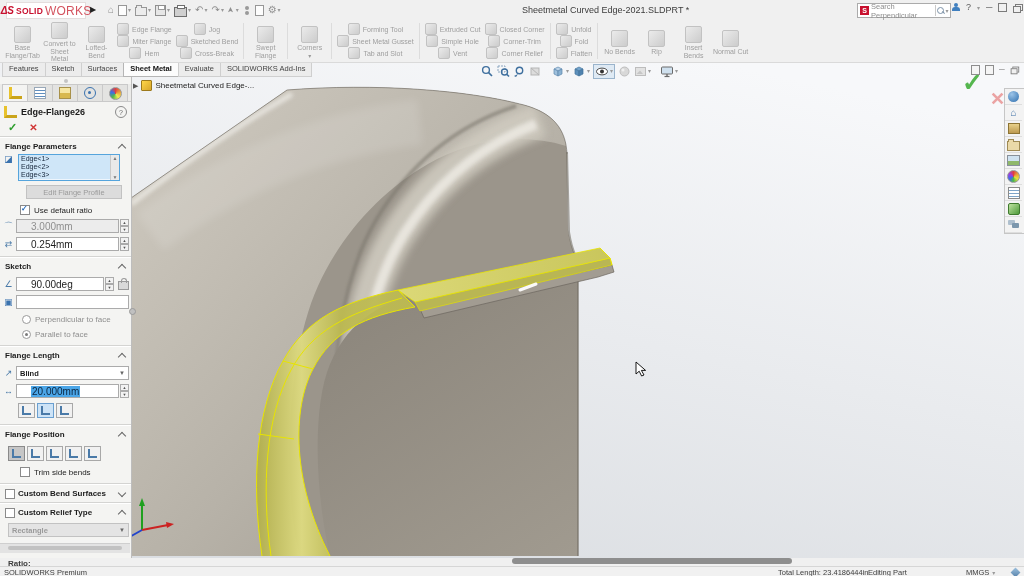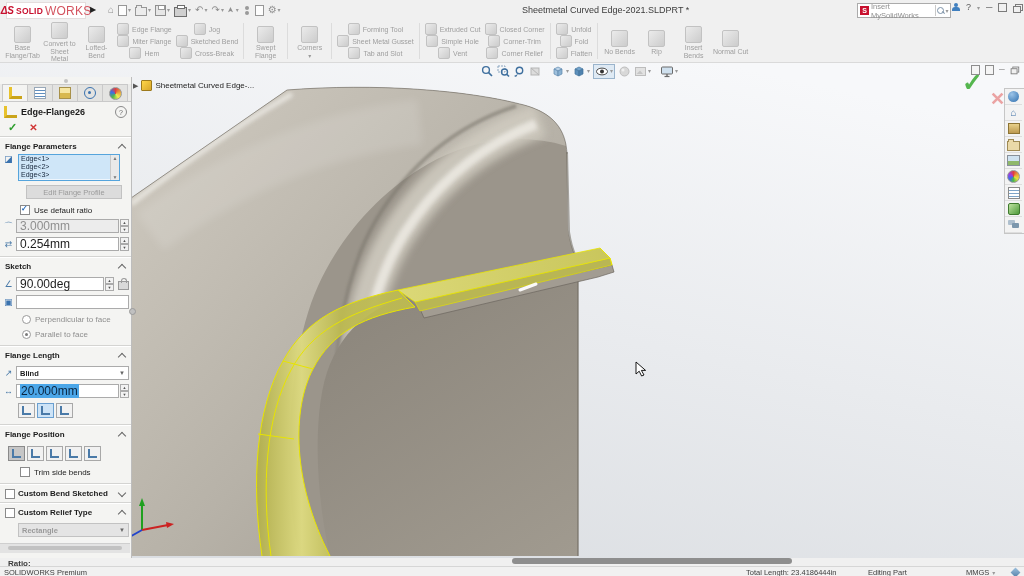--- a/index.html
+++ b/index.html
@@ -131,21 +131,21 @@
   .lrow{height:8px;line-height:8px;padding-left:2px;background:#cfe6f8;color:#15253a;font-size:7px;}
   .lsb{position:absolute;right:0;top:0;width:8px;height:100%;background:#e9e9e9;border-left:1px solid #c9c9c9;display:flex;flex-direction:column;justify-content:space-between;align-items:center;}
   .lsb span{font-size:5px;color:#777;line-height:6px;}
   .btn-dis{margin:4px 0 0 26px;width:94px;height:12px;background:#dcdcdc;border:1px solid #c2c2c2;color:#9b9b9b;font-size:7.5px;display:flex;align-items:center;justify-content:center;}
   .cbrow{display:flex;align-items:center;gap:4px;margin:6px 0 0 20px;}
   .cb{width:8px;height:8px;border:1px solid #8a8a8a;background:#fff;position:relative;flex:none;}
   .cb.ck::after{content:"✓";position:absolute;left:0;top:-2px;font-size:8px;font-weight:bold;color:#1d66b8;}
   .cb.ck.dis::after{color:#9a9a9a;}
   .cblbl{color:#1c1c1c;font-size:8px;}
   .frow{display:flex;align-items:center;margin:4px 2px 0 2px;gap:1px;}
-  .field{flex:1;height:12px;border:1px solid #ababab;background:#fff;display:flex;align-items:center;padding-left:3px;font-size:12px;color:#1c1c1c;}
+  .field{flex:1;height:12px;border:1px solid #ababab;background:#fff;display:flex;align-items:center;padding-left:14px;font-size:10px;color:#1c1c1c;}
   .field.dis{background:#ececec;color:#8f8f8f;}
   .spin{width:9px;height:14px;display:flex;flex-direction:column;flex:none;}
   .spin span{flex:1;border:1px solid #ababab;background:#f2f2f2;font-size:4px;color:#555;display:flex;align-items:center;justify-content:center;}
   .padlock{width:9px;height:7px;border:1px solid #9a9a9a;background:#d9d9d9;position:relative;margin:3px 0 0 3px;flex:none;}
   .padlock::before{content:"";position:absolute;left:1.5px;top:-4px;width:4px;height:4px;border:1.2px solid #9a9a9a;border-bottom:none;border-radius:3px 3px 0 0;}
   .radiorow{display:flex;align-items:center;gap:4px;margin:6px 0 0 22px;}
   .radio{width:7px;height:7px;border:1px solid #9a9a9a;border-radius:50%;background:#fff;flex:none;}
   .radio.sel::after{content:"";display:block;width:3px;height:3px;margin:2px;border-radius:50%;background:#7a7a7a;}
   .radlbl{color:#8f8f8f;font-size:8px;}
   .select{flex:1;height:12px;border:1px solid #ababab;background:#fff;display:flex;align-items:center;padding:0 3px;font-size:7.5px;color:#1c1c1c;font-weight:bold;}
@@ -165,21 +165,21 @@
   #splitter-dot{position:absolute;left:129px;top:308px;width:5px;height:5px;border-radius:50%;background:#c0c0c0;border:1px solid #9a9a9a;z-index:21;}
 
   
   #tabbar{position:absolute;left:0;top:557px;width:1024px;height:9px;background:#ececec;border-top:1px solid #c8c8c8;display:flex;align-items:stretch;z-index:25;}
   .navbtn{width:9px;display:flex;align-items:center;justify-content:center;font-size:5px;color:#777;border-right:1px solid #d8d8d8;background:#e4e4e4;}
   .btab{padding:0 10px;display:flex;align-items:center;font-size:7.5px;color:#333;background:#e0e0e0;border-right:1px solid #c2c2c2;}
   .btab.active{background:#fbfbfb;font-weight:bold;}
   #hthumb{position:absolute;left:512px;top:558px;width:280px;height:6px;background:#8e8e8e;border-radius:3px;z-index:26;}
   #statusbar{position:absolute;left:0;top:566px;width:1024px;height:10px;background:#f1f1f1;border-top:1px solid #d6d6d6;z-index:25;font-size:7.5px;color:#3c3c3c;text-decoration:underline;}
   #statusbar .sl{position:absolute;left:4px;top:1px;}
-  #statusbar .tl{position:absolute;left:746px;top:1px;}
+  #statusbar .tl{position:absolute;left:778px;top:1px;}
   #statusbar .md{position:absolute;left:868px;top:1px;}
   #statusbar .un{position:absolute;left:966px;top:1px;display:flex;gap:3px;align-items:center;}
   .gem{position:absolute;left:1012px;top:1.5px;width:7px;height:7px;background:linear-gradient(135deg,#9cc0de,#5580a8);transform:rotate(45deg);}
 </style>
 </head>
 <body>
 
 <div id="app">
 
   <div id="titlebar">
@@ -228,21 +228,21 @@
           <span class="qpage"></span>
         </span>
       <span class="qit">
           <span class="qglyph">⚙</span>
           <span class="caret">▾</span>
         </span>
     </div>
     <div id="doc-title">Sheetmetal Curved Edge-2021.SLDPRT *</div>
     <div id="searchbox">
       <span class="slogo">S</span>
-      <span class="ph">Insert MySolidWorks</span>
+      <span class="ph">Search Perpendicular</span>
       <span class="mag">
           <span class="minimag"></span>
           <span class="caret">▾</span>
         </span>
     </div>
     <div id="tb-right">
       <span class="person"></span>
       <span class="tbglyph">?</span>
       <span class="caret">▾</span>
       <span class="tbglyph">─</span>
@@ -383,20 +383,28 @@
           <span class="ric"></span>
           <span class="lbl">Insert Bends</span>
         </div>
       <div class="bigbtn">
           <span class="ric"></span>
           <span class="lbl">Normal Cut</span>
         </div>
     </div>
   </div>
 
+  <div id="tabstrip">
+    <div class="cmtab">Features</div>
+    <div class="cmtab">Sketch</div>
+    <div class="cmtab">Surfaces</div>
+    <div class="cmtab active">Sheet Metal</div>
+    <div class="cmtab">Evaluate</div>
+    <div class="cmtab">SOLIDWORKS Add-Ins</div>
+  </div>
 
   <svg id="viewport" viewBox="0 0 1024 496" xmlns="http://www.w3.org/2000/svg">
     <defs>
       <linearGradient id="bgGrad" x1="70%" y1="0%" x2="25%" y2="100%">
         <stop offset="0" stop-color="#f7f8fa"></stop>
           <stop offset=".5" stop-color="#e9ebee"></stop>
           <stop offset="1" stop-color="#dbdee2"></stop>
       </linearGradient>
       <linearGradient id="topGrad" gradientUnits="userSpaceOnUse" x1="150" y1="60" x2="560" y2="430">
         <stop offset="0" stop-color="#cdc8be"></stop>
@@ -755,31 +763,31 @@
         </span>
     </div>
     <div class="cbrow" style="">
       <span class="cb"></span>
       <span class="cblbl">Trim side bends</span>
     </div>
     <div class="sep" style="margin-top:6px;"></div>
 
     <div class="sect-h">
       <span class="cb"></span>
-      <span class="hl">Custom Bend Sketched</span>
+      <span class="hl">Custom Bend Surfaces</span>
         <span class="chev dn"></span>
     </div>
     <div class="sep"></div>
 
     <div class="sect-h">
       <span class="cb"></span>
       <span class="hl">Custom Relief Type</span>
         <span class="chev up"></span>
     </div>
-    <div class="frow" style="margin-left:18px;border-radius:7px;">
+    <div class="frow" style="margin-left:8px;border-radius:7px;">
       <div class="select dis">
         <span class="sv">Rectangle</span>
           <span class="scaret">▼</span>
       </div>
     </div>
     <div class="cbrow" style="margin-left:10px;">
       <span class="cb ck dis"></span>
       <span class="cblbl" style="color:#9a9a9a;">Use relief ratio</span>
     </div>
     <div class="ratiolbl">Ratio:</div>

